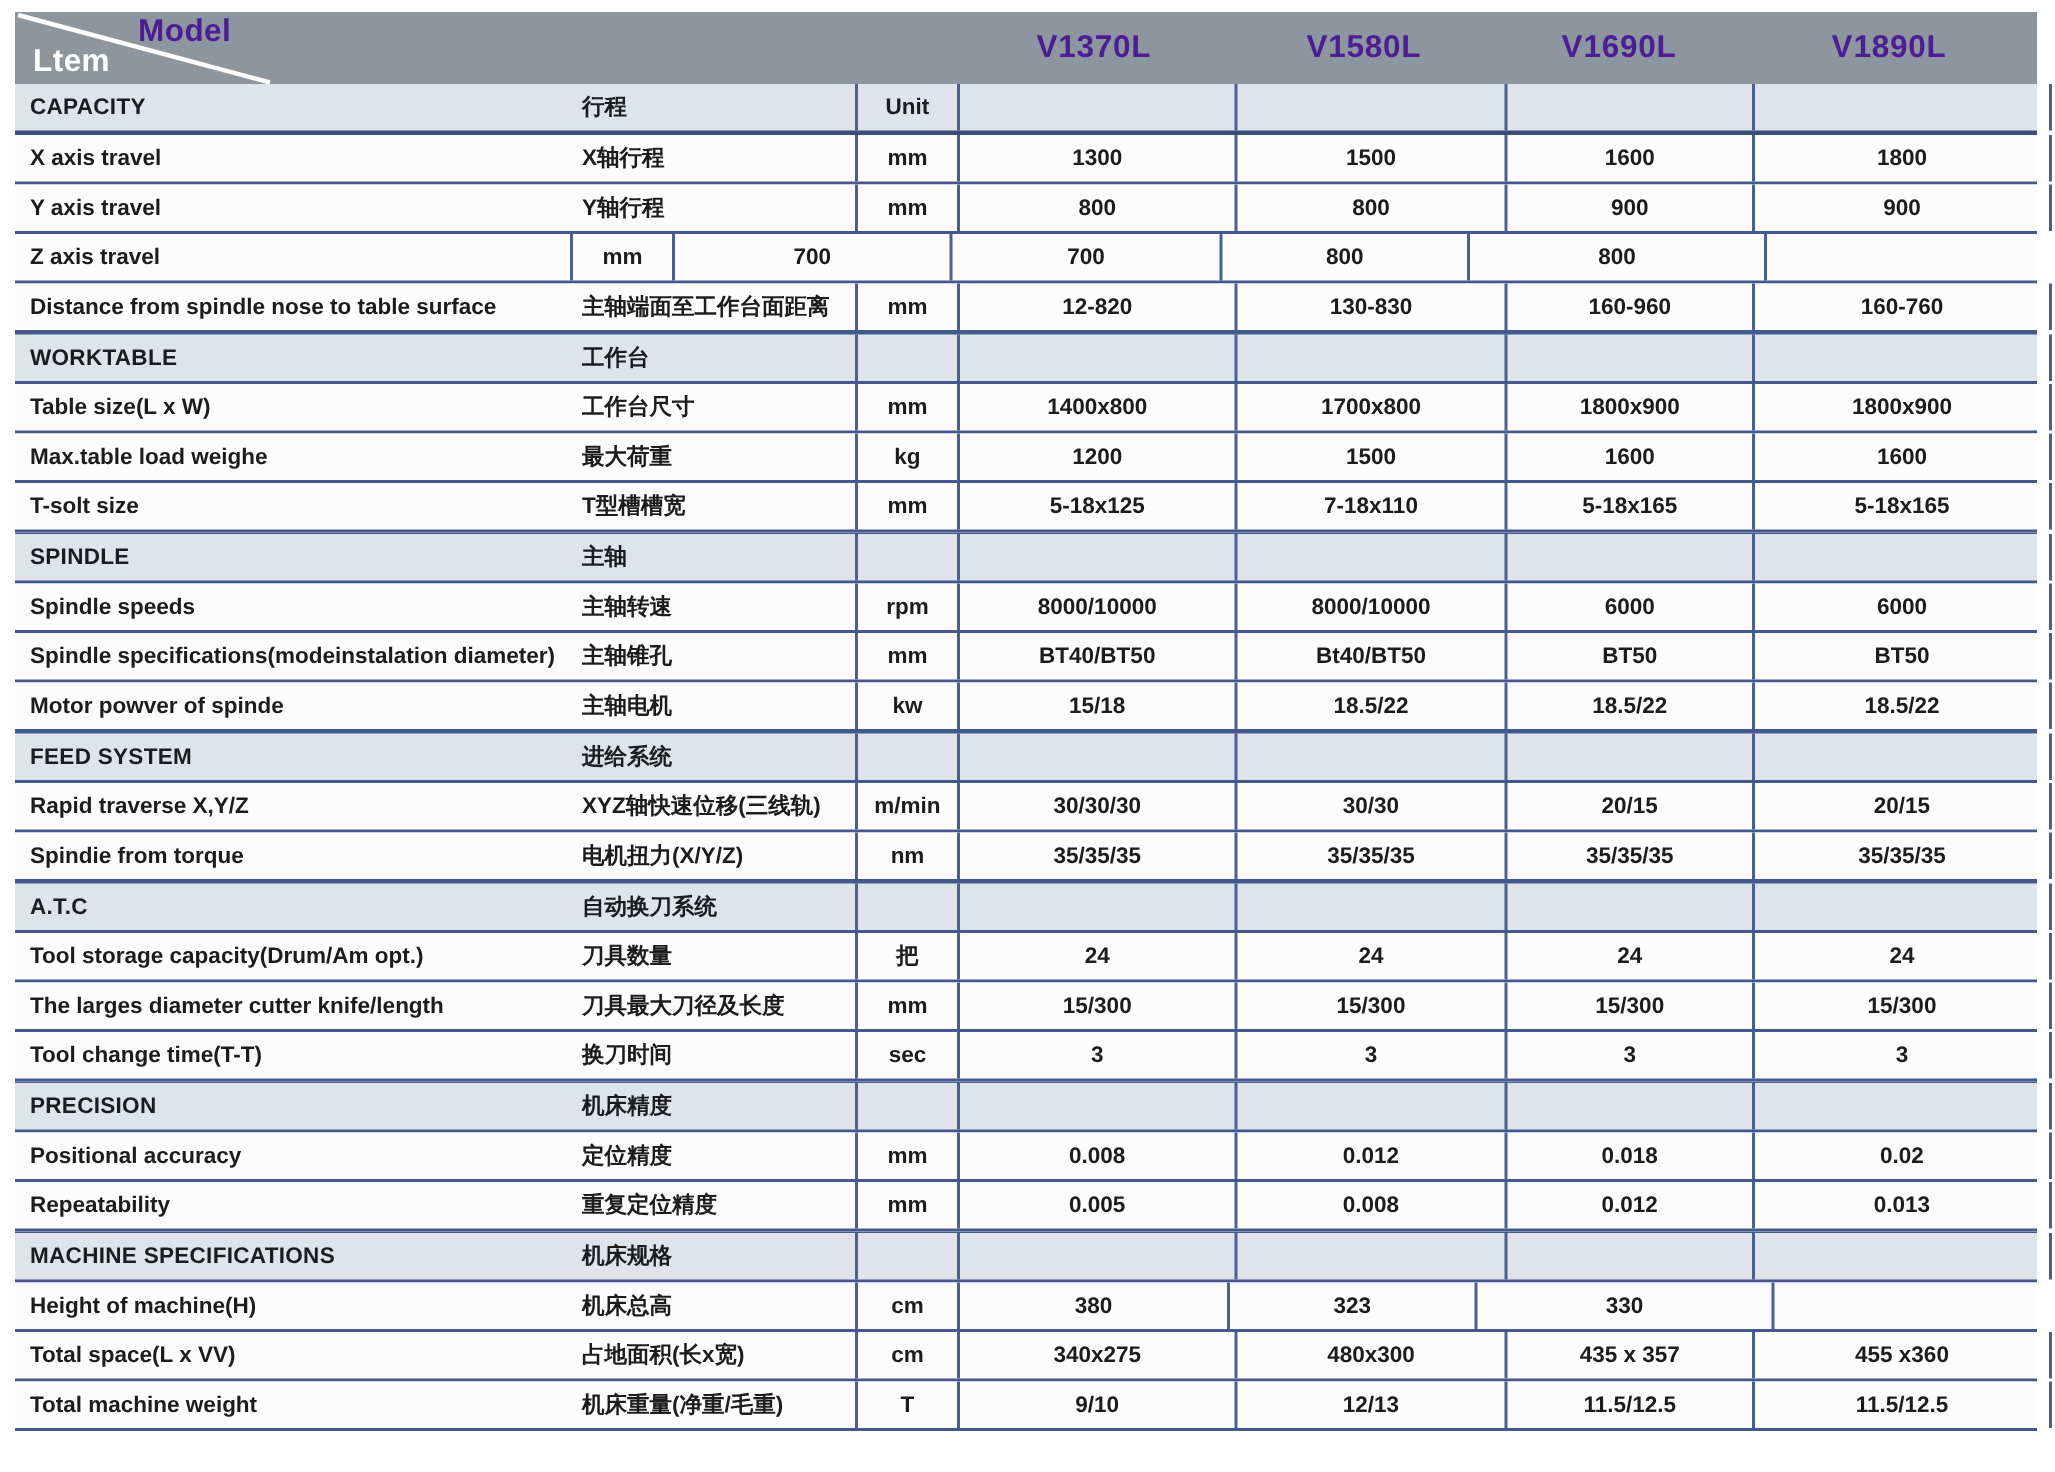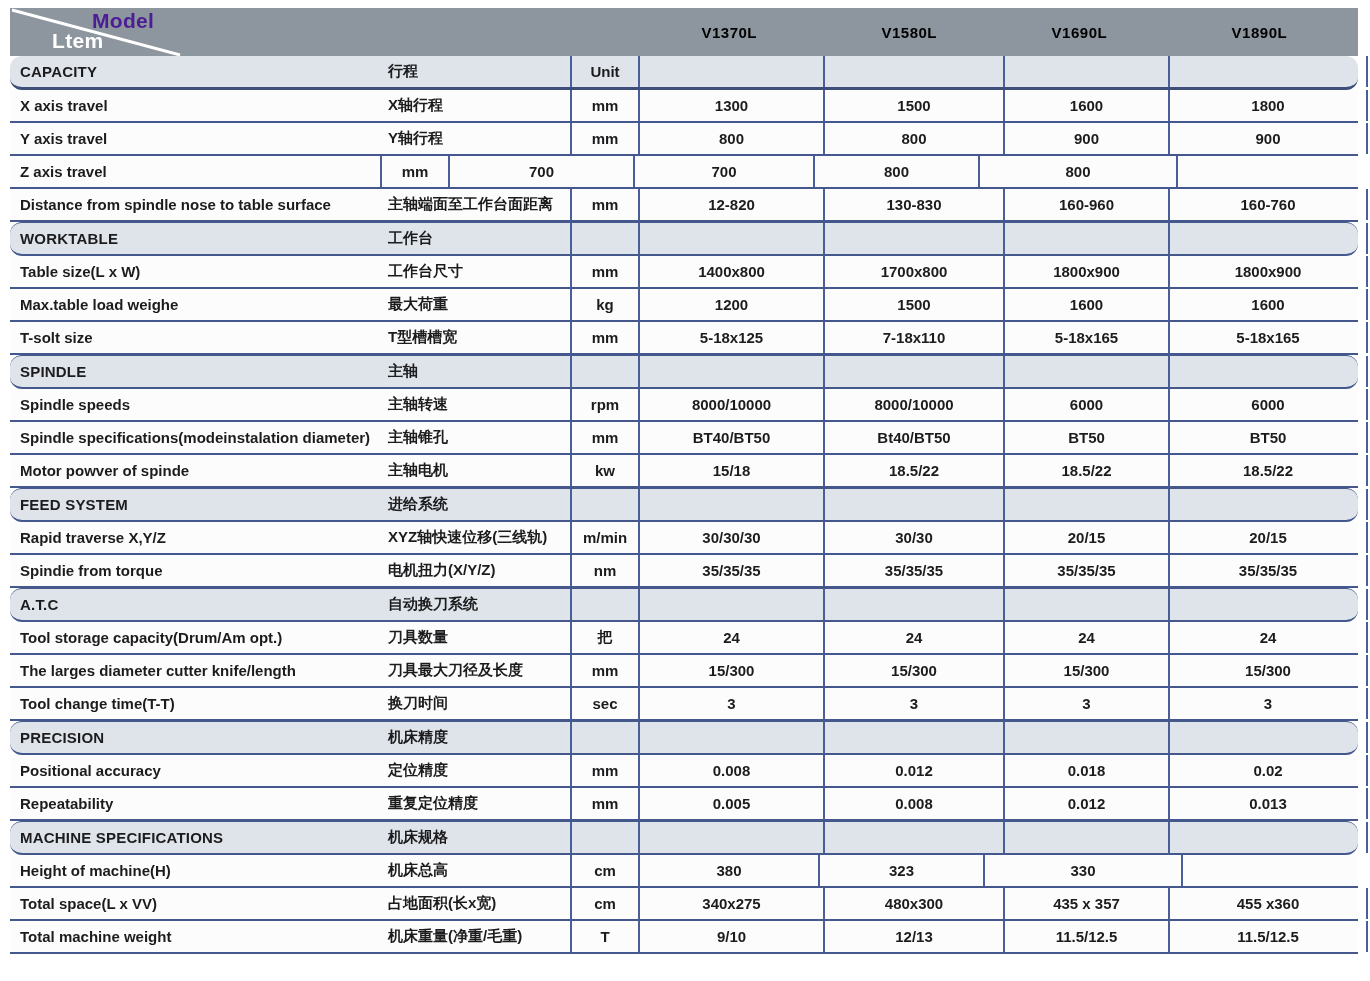--- a/index.html
+++ b/index.html
@@ -26,35 +26,35 @@
   .corner{
     position:relative;width:628px;height:48px;flex:0 0 auto;
   }
   .corner svg{position:absolute;left:0;top:0;}
   .corner .model-lbl{
     position:absolute;left:82px;top:1px;
     color:#4c1d95;font-weight:700;font-size:21px;letter-spacing:.3px;
   }
   .corner .item-lbl{
     position:absolute;left:12px;bottom:3px;
-    color:#fff;font-weight:700;font-size:21px;letter-spacing:.3px;margin-left:30px;
+    color:#fff;font-weight:700;font-size:21px;letter-spacing:.3px;
   }
   .model-head{
-    color:#000000;font-weight:700;font-size:15px;letter-spacing:.5px;
+    color:#4c1d95;font-weight:700;font-size:21px;letter-spacing:.5px;
     display:flex;align-items:center;justify-content:center;height:48px;
   }
 
   
   .row{display:flex;background:var(--row-bg);}
   .cell{
     height:31px;display:flex;align-items:center;
     font-size:15px;font-weight:700;overflow:hidden;white-space:nowrap;
   }
   .row{border-bottom:2px solid var(--line);}
-  .row.section{background:var(--sec-bg);border-bottom:2px solid var(--line);border-radius:12px;}
+  .row.section{background:var(--sec-bg);border-bottom:2px solid var(--line);}
   .row.section + .row.data{border-top:0;}
   .row.data + .row.section{border-top:1px solid var(--line);}
 
   .en{width:370px;padding-left:10px;flex:0 0 auto;}
   .cn{width:190px;padding-left:8px;flex:0 0 auto;}
   .unit{width:68px;justify-content:center;flex:0 0 auto;
         border-left:2px solid var(--line-soft);}
   .val{justify-content:center;flex:0 0 auto;
        border-left:2px solid var(--line-soft);}
   .m0{width:185px;} .m1{width:180px;} .m2{width:165px;}

